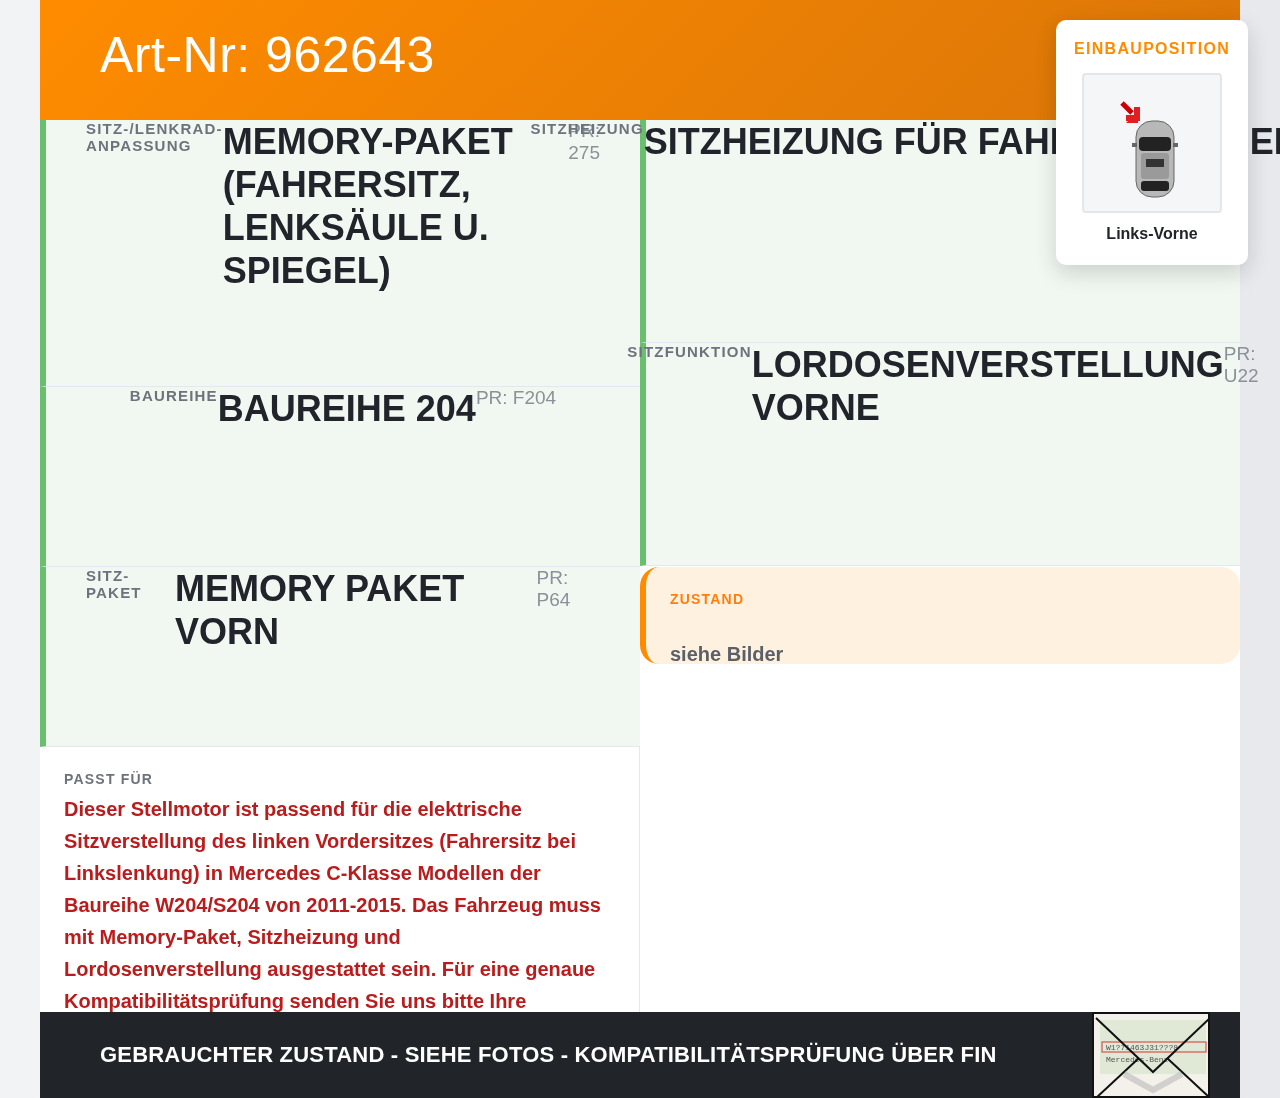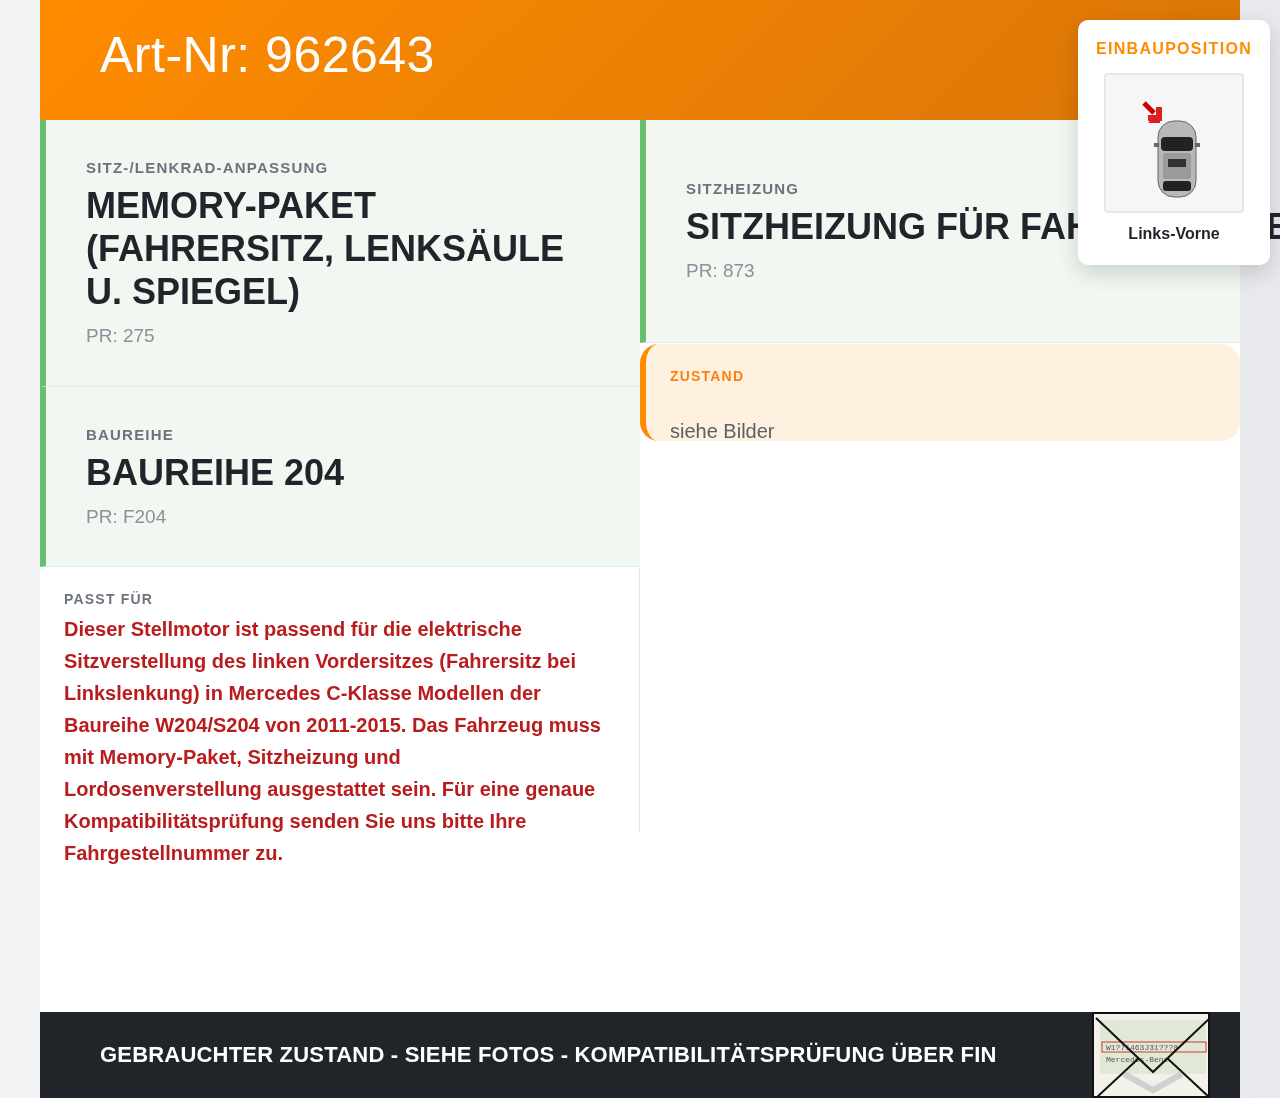--- a/index.html
+++ b/index.html
@@ -25,21 +25,21 @@
   }
   .grid {
     display: grid; grid-template-columns: 600px 600px;
   }
   .col { display: flex; flex-direction: column; }
   .card {
     background: #f1f8f2;
     border-left: 6px solid #6abf6e;
     border-bottom: 1px solid #e2e8ee;
     padding: 0 40px;
-    display: flex; flex-direction: column; justify-content: center;
+    display: flex; flex-direction: row; justify-content: center;
   }
   .card .label {
     font-size: 15px; font-weight: 700; color: #6c737c; letter-spacing: 1.2px;
     text-transform: uppercase; margin-bottom: 8px;
   }
   .card .value {
     font-size: 36px; font-weight: 700; color: #21252b; line-height: 43px;
     text-transform: uppercase; margin-bottom: 12px;
   }
   .card .pr { font-size: 19px; color: #8a9199; }
@@ -52,37 +52,37 @@
     font-size: 14px; font-weight: 700; color: #6c737c; letter-spacing: 1.2px; margin-bottom: 6px;
   }
   .fits .text { font-size: 20px; line-height: 32px; color: #b91c1c; font-weight: 600; }
   .condition {
     background: #fff1df; border-left: 6px solid #ff8c00;
     height: 97px; padding: 24px 24px; margin-top: 1px; border-radius: 19px;
   }
   .condition .label {
     font-size: 14px; font-weight: 700; color: #ff7f0e; letter-spacing: 1.2px; margin-bottom: 6px;
   }
-  .condition .text { font-size: 20px; color: #5b6068; font-weight: 400; margin-top: 36px; }
+  .condition .text { font-size: 20px; color: #5b6068; font-weight: 700; margin-top: 36px; }
 
   .footer {
     position: absolute; left: 0; top: 1012px; width: 1200px; height: 86px;
     background: #212429; display: flex; align-items: center; padding-left: 60px;
   }
   .footer .msg {
     color: #ffffff; font-size: 22px; font-weight: 700; letter-spacing: 0.2px;
   }
   .fin-img {
     position: absolute; left: 1052px; top: 0; width: 118px; height: 86px;
     background: #f3f1ea; border: 2px solid #111;
     overflow: hidden;
   }
 
   .install {
-    position: absolute; left: 1038px; top: 20px; width: 192px; height: 245px;
+    position: absolute; left: 1016px; top: 20px; width: 192px; height: 245px;
     background: #ffffff; border-radius: 10px;
     box-shadow: 0 8px 22px rgba(0,0,0,0.16);
     text-align: center; padding-top: 20px;
   }
   .install .label {
     color: #ff8c00; font-size: 16px; font-weight: 700; letter-spacing: 1.3px;
   }
   .install .thumb {
     width: 140px; height: 140px; margin: 15px auto 0 auto;
     background: #f5f6f8; border: 2px solid #e4e6ea; border-radius: 4px;
@@ -104,31 +104,41 @@
       <div class="card" style="height:267px">
         <div class="label">SITZ-/LENKRAD-ANPASSUNG</div>
         <div class="value">MEMORY-PAKET (FAHRERSITZ, LENKSÄULE U. SPIEGEL)</div>
         <div class="pr">PR: 275</div>
       </div>
       <div class="card" style="height:180px">
         <div class="label">BAUREIHE</div>
         <div class="value">BAUREIHE 204</div>
         <div class="pr">PR: F204</div>
       </div>
+      <div class="card" style="height:180px">
+        <div class="label">SITZ-PAKET</div>
+        <div class="value">MEMORY PAKET VORN</div>
+        <div class="pr">PR: P64</div>
+      </div>
       <div class="fits">
         <div class="label">PASST FÜR</div>
         <div class="text">Dieser Stellmotor ist passend für die elektrische Sitzverstellung des linken Vordersitzes (Fahrersitz bei Linkslenkung) in Mercedes C-Klasse Modellen der Baureihe W204/S204 von 2011-2015. Das Fahrzeug muss mit Memory-Paket, Sitzheizung und Lordosenverstellung ausgestattet sein. Für eine genaue Kompatibilitätsprüfung senden Sie uns bitte Ihre Fahrgestellnummer zu.</div>
       </div>
     </div>
 
     <div class="col">
       <div class="card" style="height:223px; padding-right:160px">
         <div class="label">SITZHEIZUNG</div>
         <div class="value" style="white-space:nowrap; width:560px">SITZHEIZUNG FÜR FAHRER UND BEIFAHRER</div>
         <div class="pr">PR: 873</div>
+      </div>
+      <div class="card" style="height:223px">
+        <div class="label">SITZFUNKTION</div>
+        <div class="value">LORDOSENVERSTELLUNG VORNE</div>
+        <div class="pr">PR: U22</div>
       </div>
       <div class="condition">
         <div class="label">ZUSTAND</div>
         <div class="text">siehe Bilder</div>
       </div>
     </div>
   </div>
 
   <div class="footer">
     <div class="msg">GEBRAUCHTER ZUSTAND - SIEHE FOTOS - KOMPATIBILITÄTSPRÜFUNG ÜBER FIN</div>

